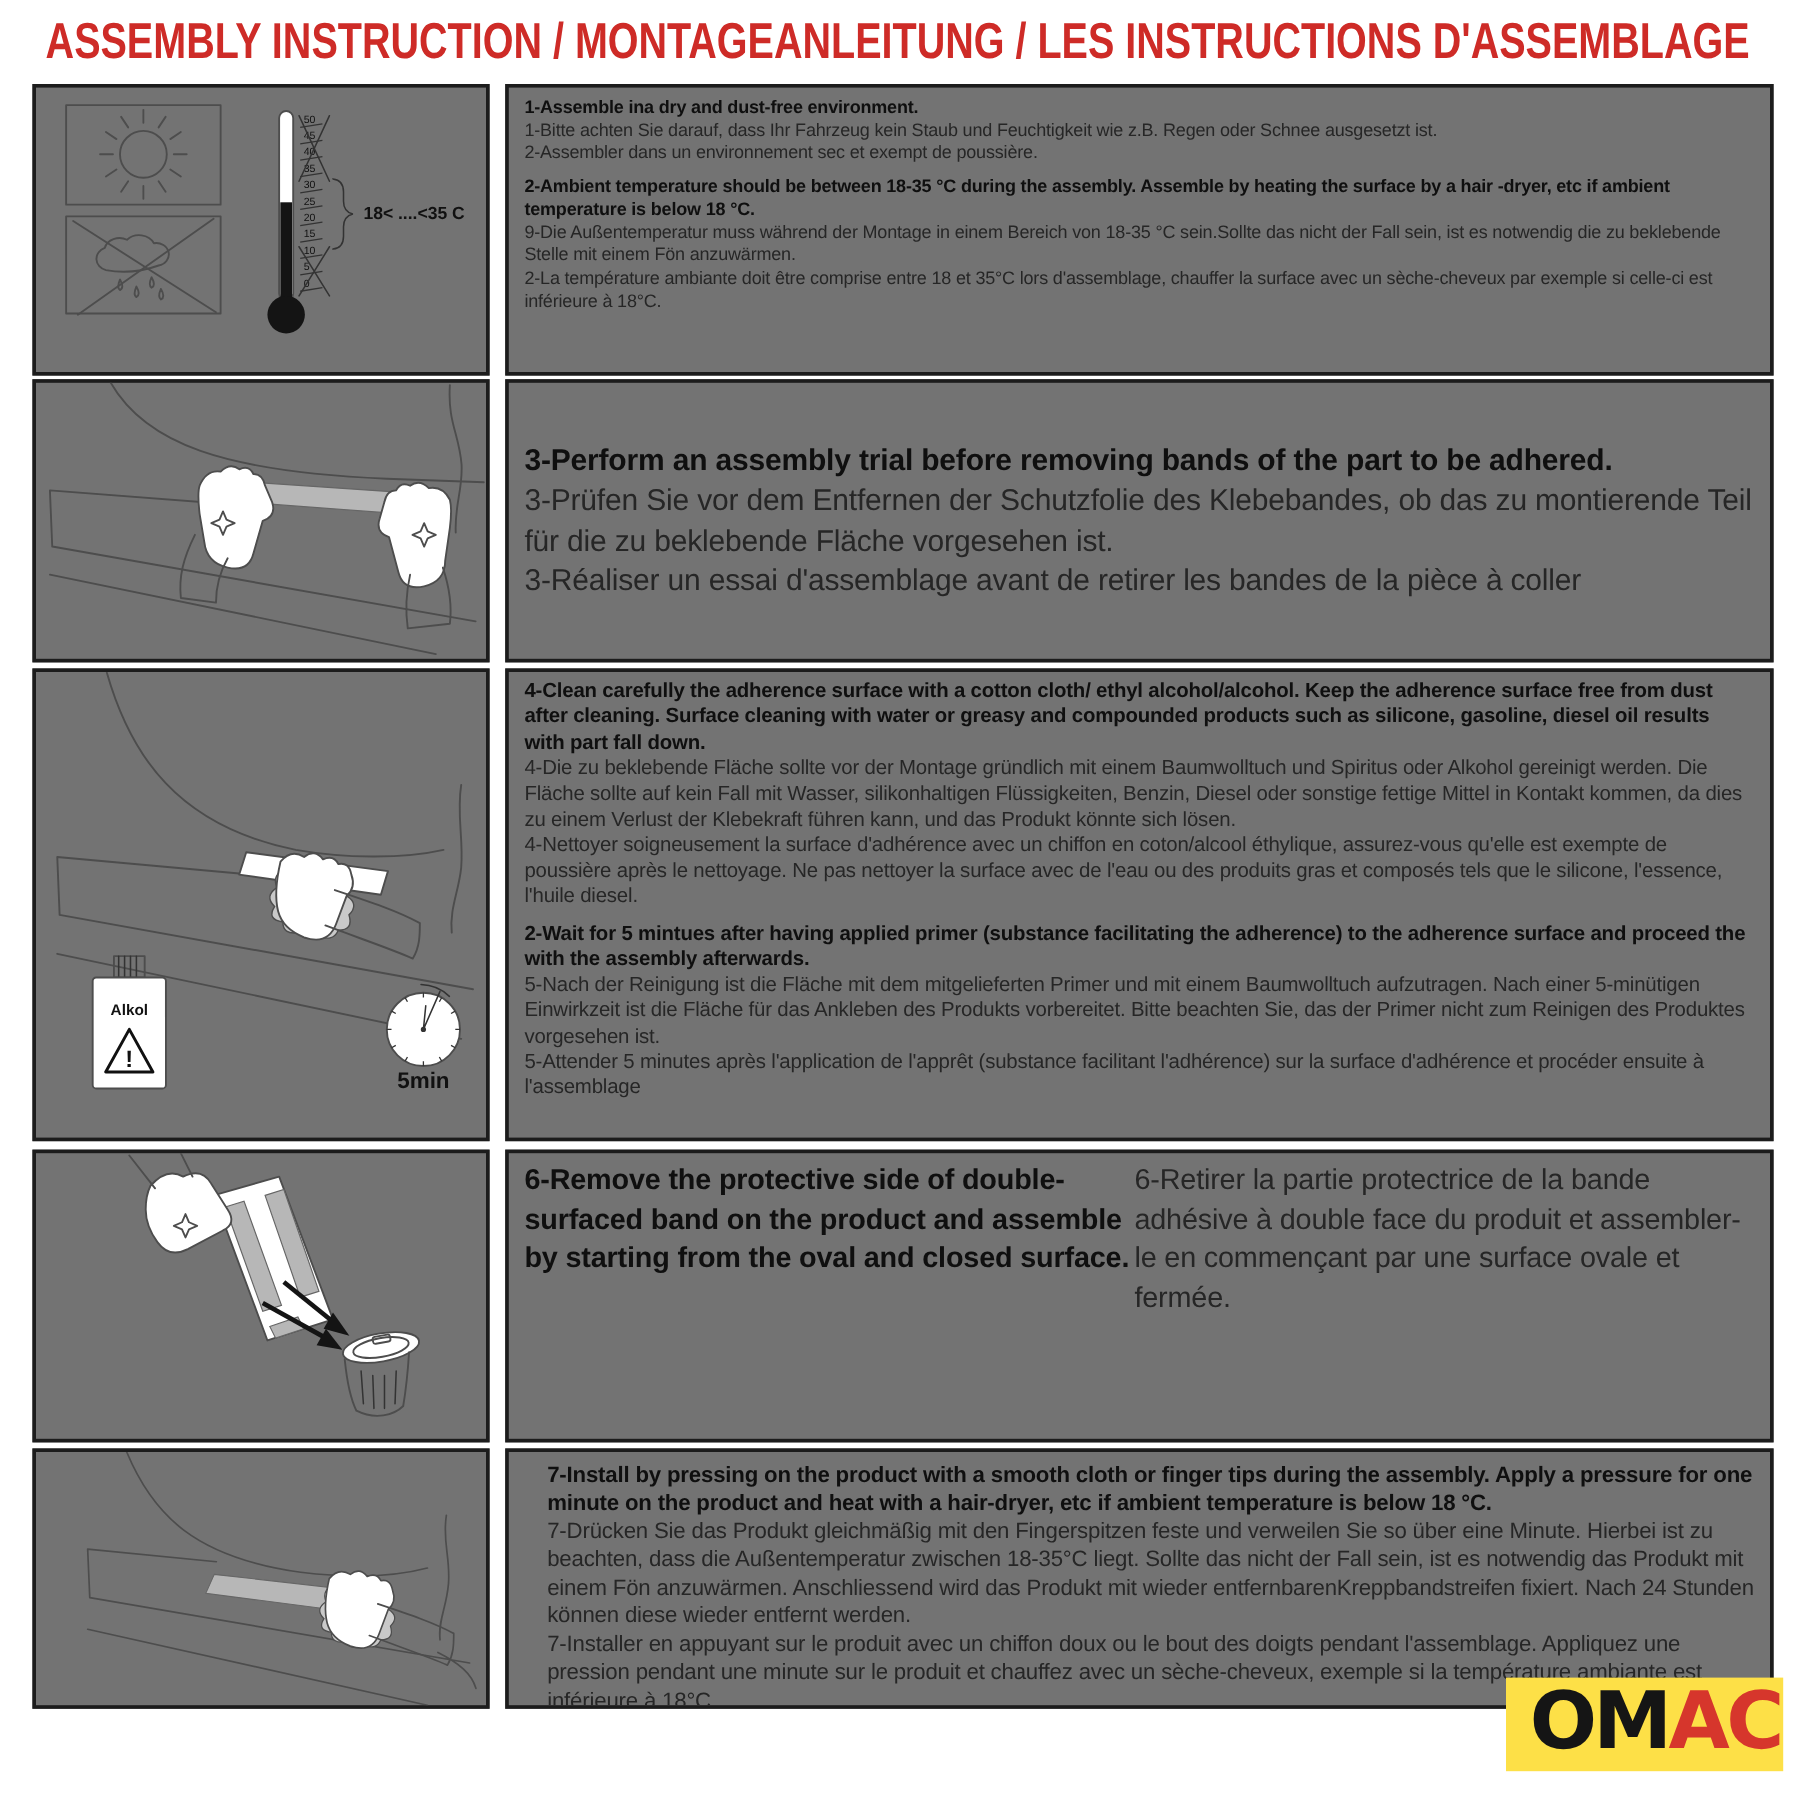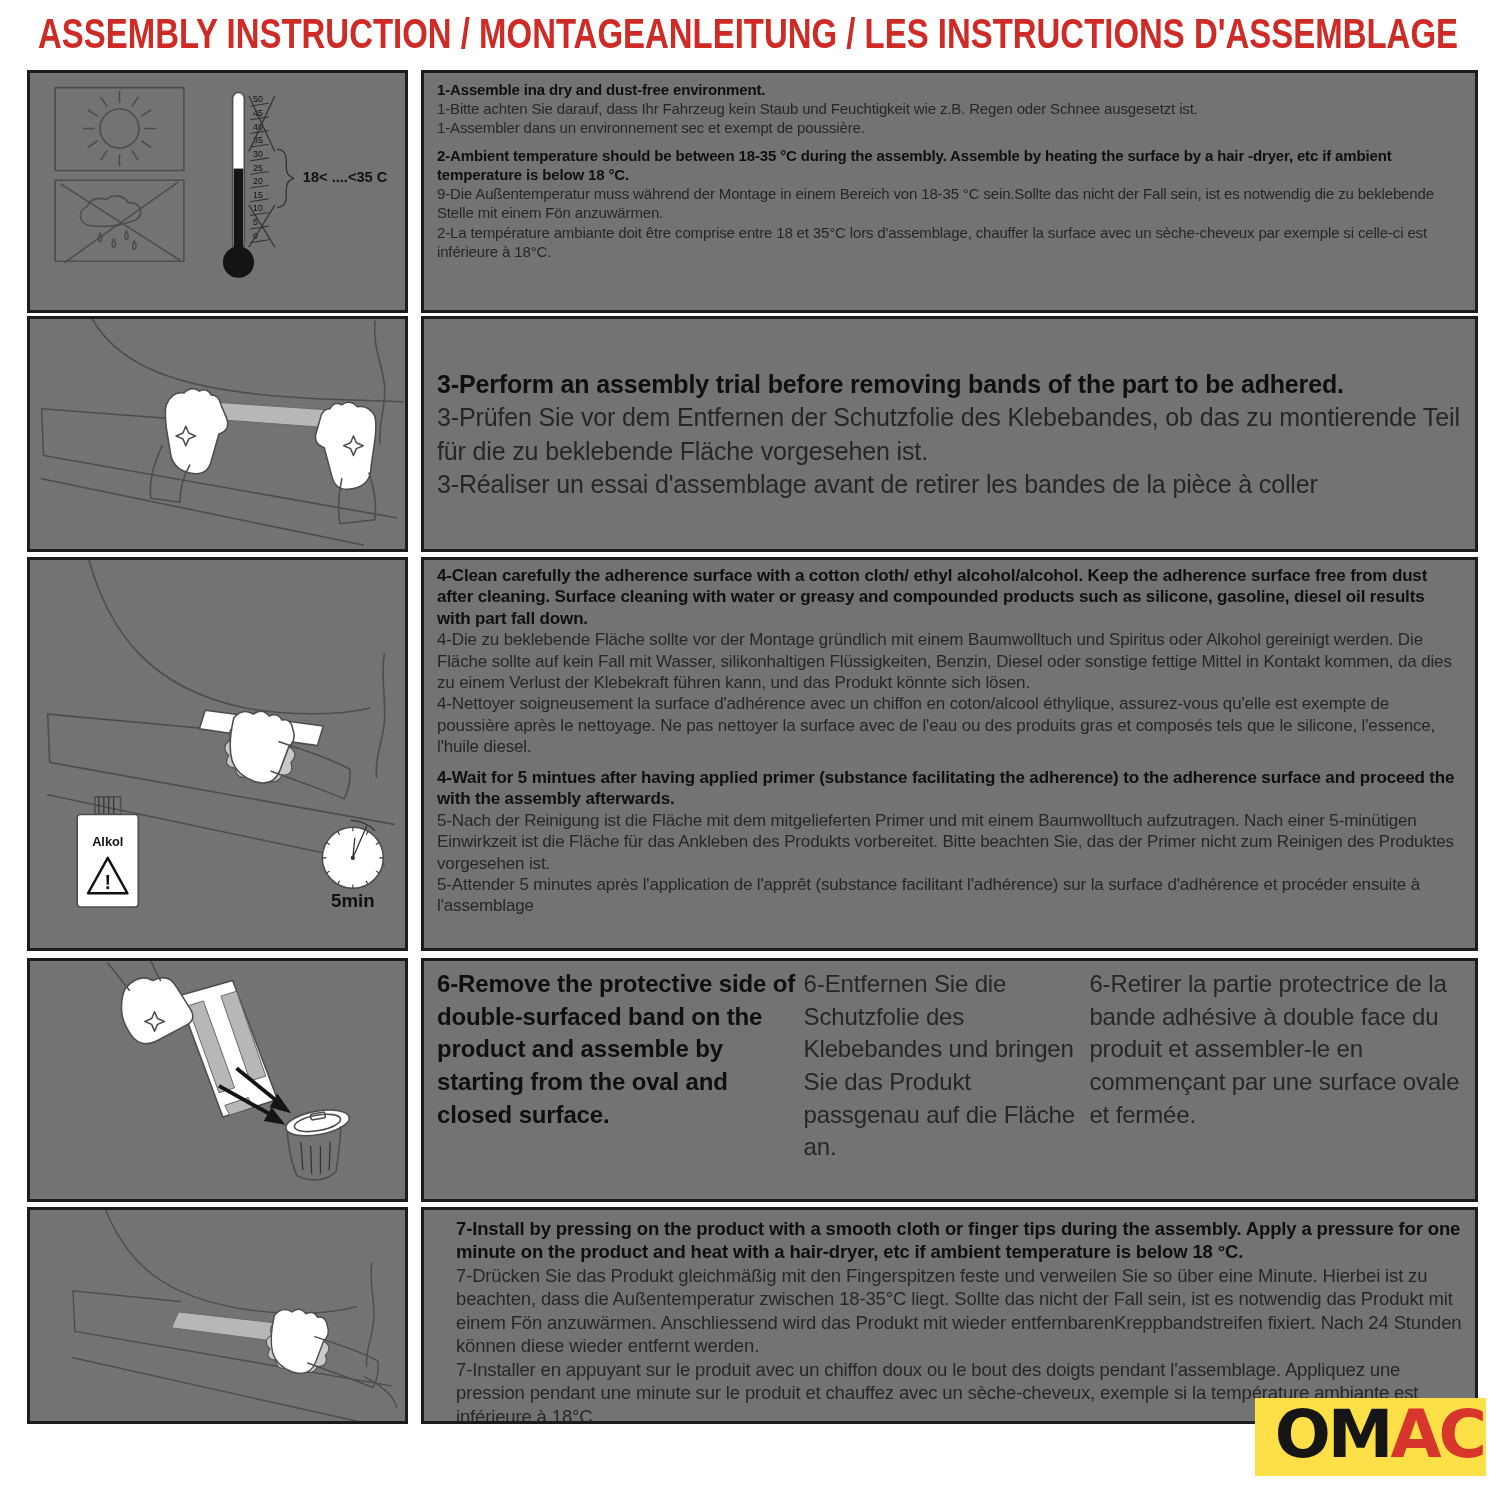--- a/index.html
+++ b/index.html
@@ -91,21 +91,21 @@
       <path class="thin" d="M223,24 L249,80 M249,24 L223,80"></path>
       <path class="thin" d="M223,136 L249,178 M249,136 L223,178"></path>
       <path class="thin" d="M252,78 q9,1 9,11 v8 q0,9 8,11 q-8,2 -8,11 v8 q0,10 -9,11"></path>
       <text class="range" x="278" y="112">18&lt; ....&lt;35 C</text>
     </g>
   </svg>
 </div>
 <div class="box txt s1 r1">
   <p class="b">1-Assemble ina dry and dust-free environment.</p>
   <p>1-Bitte achten Sie darauf, dass Ihr Fahrzeug kein Staub und Feuchtigkeit wie z.B. Regen oder Schnee ausgesetzt ist.</p>
-  <p>1-Assembler dans un environnement sec et exempt de poussière.</p>
+  <p>2-Assembler dans un environnement sec et exempt de poussière.</p>
   <p class="spacer"></p>
   <p class="b">2-Ambient temperature should be between 18-35 °C  during the assembly. Assemble by heating the surface by a hair -dryer, etc if ambient temperature is below 18 °C.</p>
   <p>9-Die Außentemperatur muss während der Montage in einem Bereich von 18-35 °C  sein.Sollte das nicht der Fall sein, ist es notwendig die zu beklebende Stelle mit einem Fön anzuwärmen.</p>
   <p>2-La température ambiante doit être comprise entre 18 et 35°C lors d'assemblage, chauffer la surface avec un sèche-cheveux par exemple si celle-ci est inférieure à 18°C.</p>
 </div>
 
 <div class="box fig r2">
   <svg viewBox="0 0 381 236" width="100%" height="100%">
     <path class="ln" d="M62,0 C92,52 158,76 298,82 L381,85"></path>
     <path class="ln" d="M352,2 C350,34 360,44 362,70 C363,92 356,104 357,128"></path>
@@ -156,21 +156,21 @@
       <path class="thin" d="M326,264 A36,36 0 0 1 350,274"></path>
       <text class="fivemin" x="328" y="352" text-anchor="middle">5min</text>
     </g>
   </svg>
 </div>
 <div class="box txt s3 r3">
   <p class="b">4-Clean carefully the adherence surface with a cotton cloth/ ethyl alcohol/alcohol. Keep the adherence surface free from dust after cleaning. Surface cleaning with water or greasy and compounded products such as silicone, gasoline, diesel oil results with part fall down.</p>
   <p>4-Die zu beklebende Fläche sollte vor der Montage gründlich mit einem Baumwolltuch und Spiritus oder Alkohol gereinigt werden. Die Fläche sollte auf kein Fall mit Wasser, silikonhaltigen Flüssigkeiten, Benzin, Diesel oder sonstige fettige Mittel in Kontakt kommen, da dies zu einem Verlust der Klebekraft führen kann, und das Produkt könnte sich lösen.</p>
   <p>4-Nettoyer soigneusement la surface d'adhérence avec un chiffon en coton/alcool éthylique, assurez-vous qu'elle est exempte de poussière après le nettoyage. Ne pas nettoyer la surface avec de l'eau ou des produits gras et composés tels que le silicone, l'essence, l'huile diesel.</p>
   <p class="spacer"></p>
-  <p class="b">4-Wait for 5 mintues after having applied primer (substance facilitating the adherence) to the adherence surface and proceed the with the assembly afterwards.</p>
+  <p class="b">2-Wait for 5 mintues after having applied primer (substance facilitating the adherence) to the adherence surface and proceed the with the assembly afterwards.</p>
   <p>5-Nach der Reinigung ist die Fläche mit dem mitgelieferten Primer und mit einem Baumwolltuch aufzutragen. Nach einer 5-minütigen Einwirkzeit ist die Fläche für das Ankleben des Produkts vorbereitet. Bitte beachten Sie, das der Primer nicht zum Reinigen des Produktes vorgesehen ist.</p>
   <p>5-Attender 5 minutes après l'application de l'apprêt (substance facilitant l'adhérence) sur la surface d'adhérence et procéder ensuite à l'assemblage</p>
 </div>
 
 <div class="box fig r4">
   <svg viewBox="0 0 381 244" width="100%" height="100%">
     <polygon class="ln fw" points="150,36 206,20 252,142 196,160"></polygon>
     <polygon class="strip" points="160,46 176,41 208,130 192,135"></polygon>
     <polygon class="strip" points="194,36 210,31 240,118 224,123"></polygon>
     <polygon class="strip" points="198,148 222,140 227,150 203,158"></polygon>
@@ -189,21 +189,20 @@
       <ellipse cx="293" cy="166" rx="33" ry="12" transform="rotate(-10 293 166)" class="ln fw"></ellipse>
       <ellipse cx="293" cy="166" rx="24" ry="8" transform="rotate(-10 293 166)" class="ln"></ellipse>
       <rect x="286" y="156" width="15" height="6" rx="2" transform="rotate(-10 293 159)" class="ln"></rect>
       <path class="ln" d="M262,176 C264,196 268,212 272,220 C288,228 304,224 312,216 C314,204 316,186 317,170"></path>
       <path class="thin" d="M276,186 L278,214 M286,190 L287,218 M296,190 L296,218 M306,186 L305,214"></path>
     </g>
   </svg>
 </div>
 <div class="box txt s4 r4">
   <p class="b">6-Remove the protective side of double-surfaced band on the product and assemble by starting from the oval and closed surface.</p>
-  <p>6-Entfernen Sie die Schutzfolie des Klebebandes und bringen Sie das Produkt passgenau auf die Fläche an.</p>
   <p>6-Retirer la partie protectrice de la bande adhésive à double face du produit et assembler-le en commençant par une surface ovale et fermée.</p>
 </div>
 
 <div class="box fig r5">
   <svg viewBox="0 0 381 240" width="100%" height="100%">
     <path class="ln" d="M45,0 C70,60 110,100 210,114 C260,120 300,118 330,110"></path>
     <path class="ln" d="M348,60 C344,85 352,100 350,125 C348,148 340,160 342,178"></path>
     <path class="ln" d="M8,92 L130,104 M8,92 L10,138 M10,138 L370,200 M8,168 L330,240 M340,190 C360,200 372,210 376,224"></path>
     <polygon class="strip" points="128,116 252,130 244,150 120,134"></polygon>
     <g transform="translate(225,98)">

